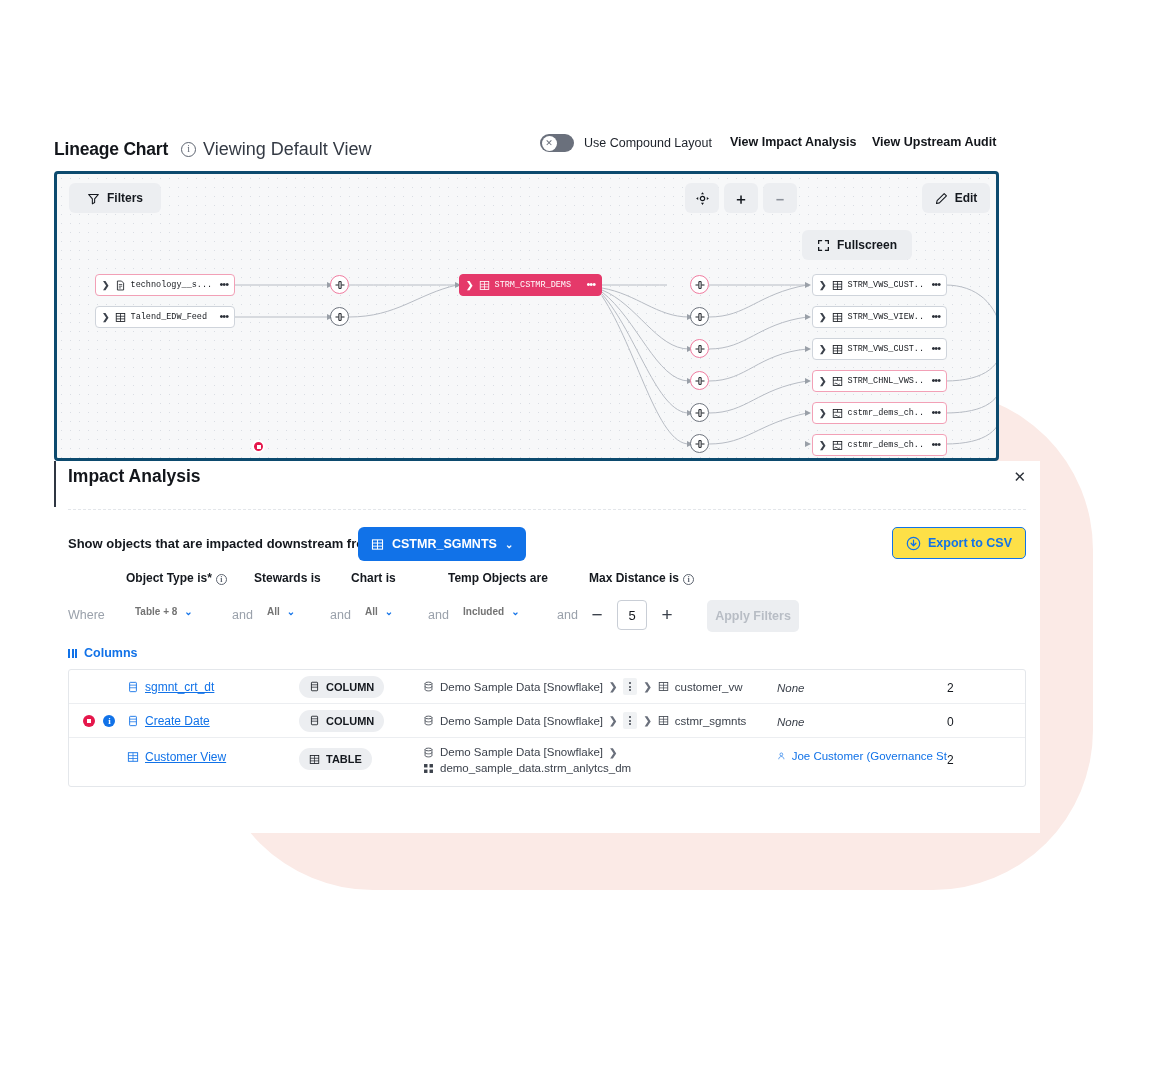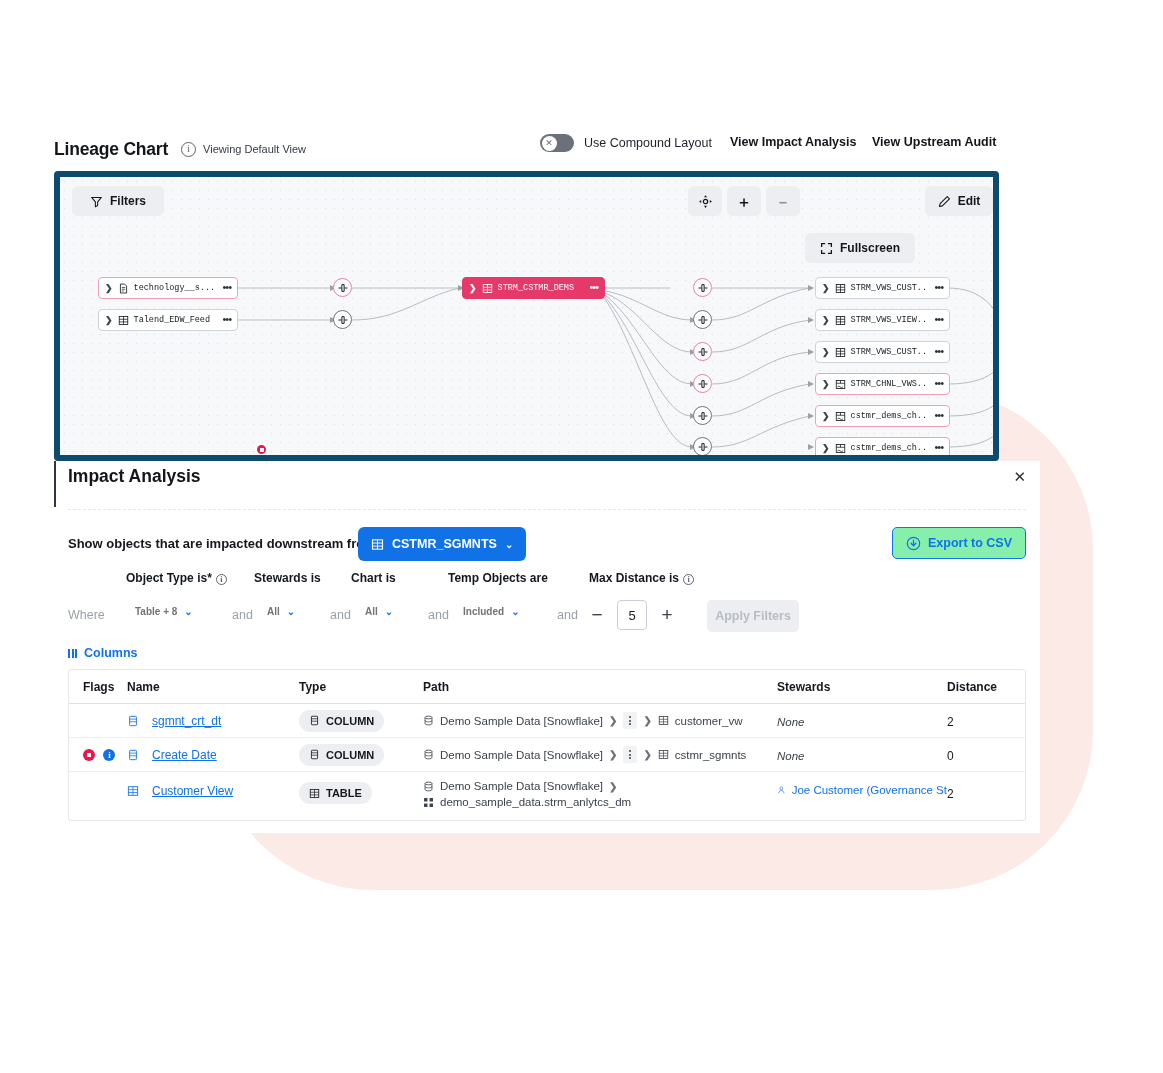--- a/index.html
+++ b/index.html
@@ -25,42 +25,42 @@
     position: absolute; left: 54px; top: 134px; width: 960px; height: 30px;
     display: flex; align-items: center; z-index: 3;
   }
   .lineage-title { font-size: 17.5px; font-weight: bold; color: #13161b; letter-spacing: -.2px; }
   .info-circle {
     width: 15px; height: 15px; border-radius: 50%;
     border: 1.4px solid #5d6470; color: #5d6470;
     font-size: 10px; line-height: 12px; text-align: center;
     font-family: "Liberation Serif", serif; margin-left: 13px; flex: 0 0 auto;
   }
-  .viewing-label { font-size: 11px; color: #343a44; margin-left: 7px; }
+  .viewing-label { font-size: 18px; color: #343a44; margin-left: 7px; }
 
   .toggle-wrap { position: absolute; left: 486px; top: 0; display: flex; align-items: center; }
   .toggle {
     width: 34px; height: 18px; border-radius: 9px; background: #6a707c;
     position: relative; display: inline-block;
   }
   .toggle .knob {
     position: absolute; left: 1.5px; top: 1.5px; width: 15px; height: 15px;
     border-radius: 50%; background: #fff;
     display: flex; align-items: center; justify-content: center;
     font-size: 9px; color: #6a707c; line-height: 1;
   }
   .toggle-label { font-size: 12.5px; color: #1d222a; margin-left: 10px; white-space: nowrap; }
   .hdr-link { position: absolute; top: 1px; font-size: 12.5px; font-weight: bold; color: #13161b; white-space: nowrap; }
   .hdr-link.a { left: 676px; }
   .hdr-link.b { left: 818px; }
 
   
   .chart-panel {
     position: absolute; left: 54px; top: 171px; width: 945px; height: 290px;
-    background: #f7f8f9; border: 6px solid #0c4a6e; border-radius: 4px;
+    background: #f7f8f9; border: 3px solid #0c4a6e; border-radius: 4px;
     overflow: hidden; z-index: 2;
   }
   .chart-dots {
     position: absolute; inset: 0;
     background-image: radial-gradient(#d9dde3 0.9px, transparent 0.9px);
     background-size: 9px 9px;
   }
   .chart-toolbar { position: absolute; left: 0; top: 0; width: 100%; height: 48px; }
   .tb-btn {
     position: absolute; height: 30px; border-radius: 6px; background: #eceef1;
@@ -121,21 +121,21 @@
   .ia-row1 { position: absolute; left: 14px; top: 66px; width: 958px; height: 34px; }
   .ia-show-label { position: absolute; left: 0; top: 9px; font-size: 13px; font-weight: bold; color: #14181e; }
   .pill-blue {
     position: absolute; left: 290px; top: 0; height: 34px; border-radius: 6px; background: #1172e8;
     display: flex; align-items: center; gap: 8px; padding: 0 13px; cursor: pointer;
   }
   .pill-blue .ptxt { font-size: 12.5px; font-weight: bold; color: #fff; font-family: "Liberation Sans", sans-serif; }
   .pill-blue .chev { color: #fff; font-size: 10px; font-weight: bold; }
   .export-btn {
     position: absolute; right: 0; top: 0; height: 32px; border: 1px solid #1172e8;
-    border-radius: 5px; background: #86efac; display: flex; align-items: center; gap: 7px;
+    border-radius: 5px; background: #fde047; display: flex; align-items: center; gap: 7px;
     padding: 0 13px; cursor: pointer;
   }
   .export-btn .etxt { font-size: 12.5px; font-weight: bold; color: #1172e8; }
 
   
   .f-labels { position: absolute; left: 14px; top: 110px; width: 958px; height: 18px; }
   .f-lab { position: absolute; font-size: 12px; font-weight: bold; color: #14181e; white-space: nowrap; display: flex; align-items: flex-end; gap: 4px; }
   .f-lab .ic { width: 11px; height: 11px; border-radius: 50%; border: 1.2px solid #5d6470; color: #5d6470; font-size: 8px; line-height: 9px; text-align: center; font-family: "Liberation Serif", serif; }
   .f-row { position: absolute; left: 14px; top: 139px; width: 958px; height: 32px; }
   .f-where { position: absolute; left: 0; top: 8px; font-size: 12.5px; color: #9aa1ab; }
@@ -165,21 +165,21 @@
   .trow.body { height: 34px; }
   .trow.body.tall { height: 48px; align-items: flex-start; padding-top: 6px; }
   .trow.last { border-bottom: none; height: 46px; }
   .c-flags { width: 58px; padding-left: 14px; flex: 0 0 auto; }
   .c-name  { width: 172px; flex: 0 0 auto; }
   .c-type  { width: 124px; flex: 0 0 auto; }
   .c-path  { width: 354px; flex: 0 0 auto; }
   .c-stew  { width: 170px; flex: 0 0 auto; }
   .c-dist  { width: 70px; flex: 0 0 auto; }
   .th { font-size: 12px; font-weight: bold; color: #14181e; }
-  .name-link { display: flex; align-items: center; gap: 13px; }
+  .name-link { display: flex; align-items: center; gap: 6px; }
   .name-link .lt { font-size: 12px; color: #1172e8; text-decoration: underline; cursor: pointer; }
   .type-chip {
     display: inline-flex; align-items: center; gap: 6px; height: 22px; padding: 0 10px;
     background: #eceef1; border-radius: 11px; font-size: 11px; font-weight: bold; color: #14181e;
   }
   .path-line { display: flex; align-items: center; gap: 6px; font-size: 11.5px; color: #3c424c; }
   .path-line .sep { font-size: 10px; font-weight: bold; color: #6a707c; }
   .path-kebab { width: 14px; height: 17px; background: #f0f2f4; border-radius: 2px; display: flex; flex-direction: column; align-items: center; justify-content: center; gap: 1.5px; }
   .path-kebab i { width: 2px; height: 2px; border-radius: 50%; background: #3c424c; display: block; }
   .stew-none { font-size: 11.5px; font-style: italic; color: #3c424c; }
@@ -507,28 +507,20 @@
     <div class="cols-tab">
       <span class="bars">
           <i></i>
           <i></i>
           <i></i>
         </span>
       <span class="t">Columns</span>
     </div>
 
     <div class="tbl">
-      <div class="trow head">
-        <div class="c-flags th">Flags</div>
-        <div class="c-name th">Name</div>
-        <div class="c-type th">Type</div>
-        <div class="c-path th">Path</div>
-        <div class="c-stew th">Stewards</div>
-        <div class="c-dist th">Distance</div>
-      </div>
 
       <div class="trow body">
         <div class="c-flags"></div>
         <div class="c-name">
           <span class="name-link">
             <svg width="12" height="12" viewBox="0 0 16 16">
               <rect x="3.5" y="1.8" width="9" height="12.4" rx="1" fill="none" stroke="#1172e8" stroke-width="1.2"></rect>
               <path d="M3.5 5.5h9M3.5 9h9" stroke="#1172e8" stroke-width="1"></path>
             </svg>
             <span class="lt">sgmnt_crt_dt</span>

